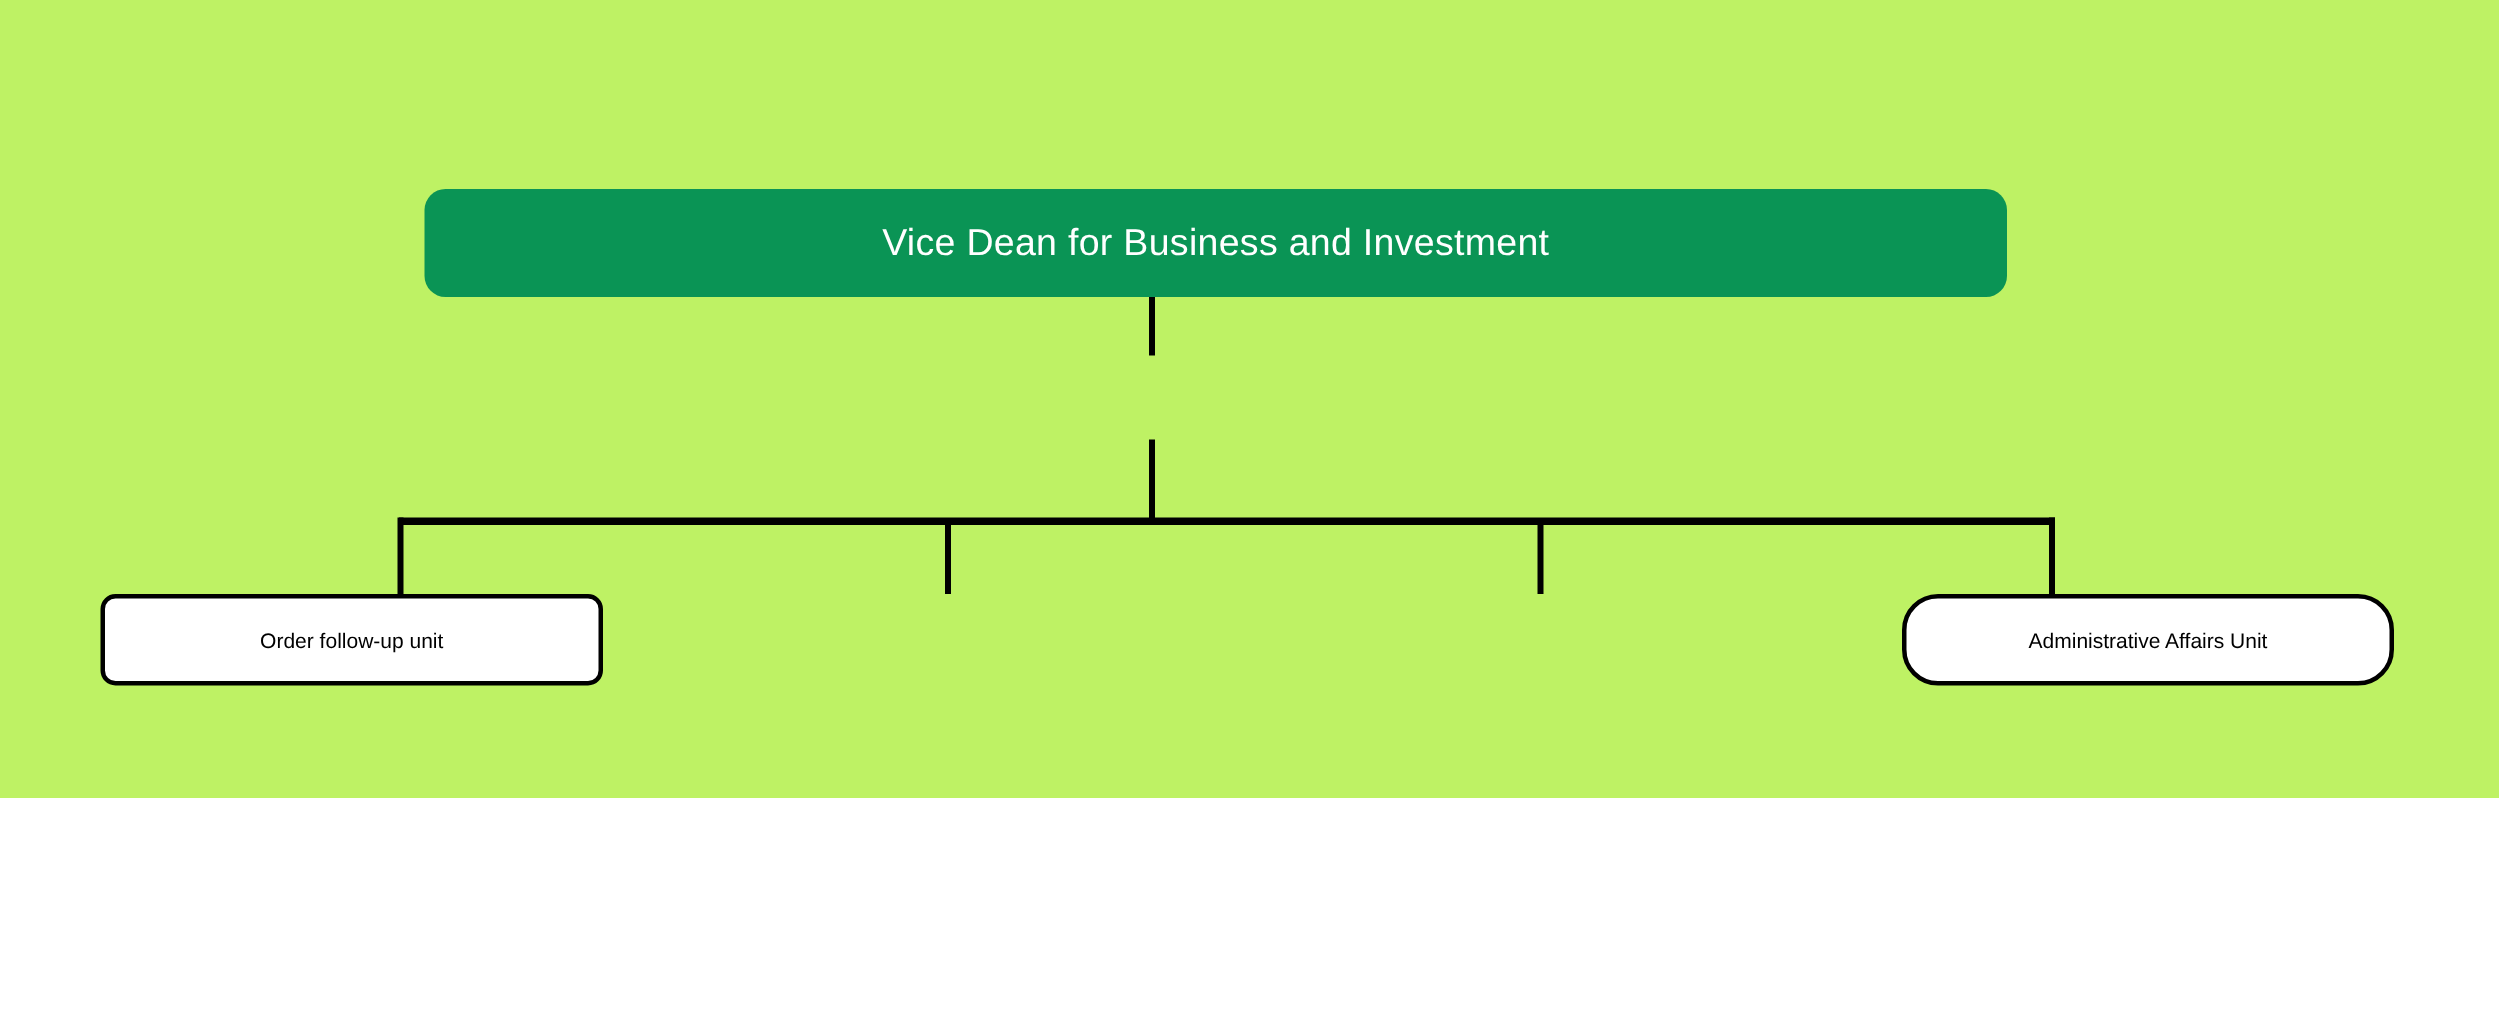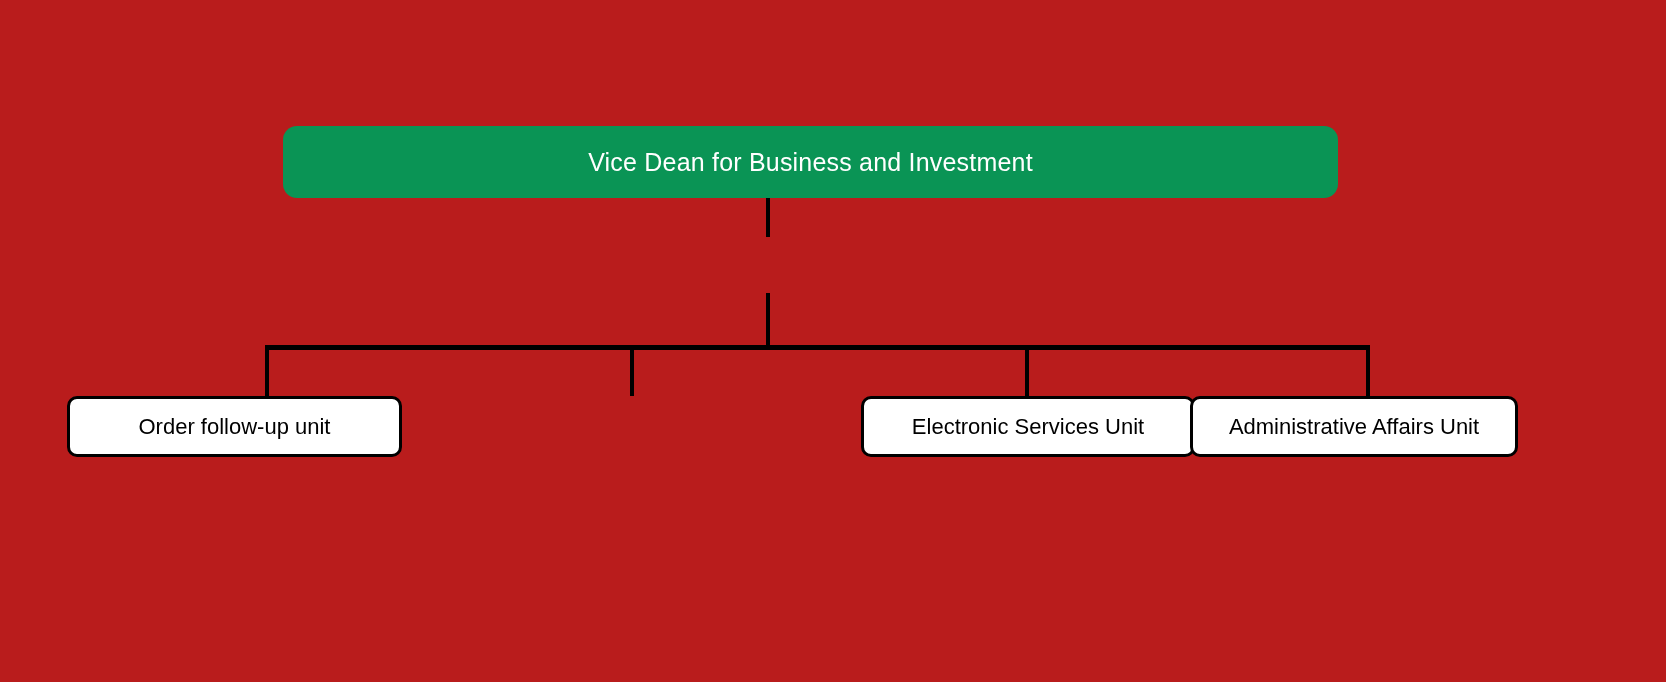--- a/index.html
+++ b/index.html
@@ -4,22 +4,22 @@
 <style>
   html, body {
     margin: 0;
     padding: 0;
     background: #ffffff;
     font-family: "Liberation Sans", sans-serif;
   }
   .canvas {
     position: relative;
     width: 1666px;
-    height: 682px;
-    background: #b91c1c;
+    height: 532px;
+    background: #bef264;
     overflow: hidden;
   }
   .node {
     position: absolute;
     box-sizing: border-box;
     display: flex;
     align-items: center;
     justify-content: center;
     text-align: center;
     background: #ffffff;
@@ -40,26 +40,26 @@
     border-radius: 10px;
     color: #000000;
     font-size: 20px;
   }
   .unit-node {
     top: 396px;
     height: 61px;
     border: 3px solid #000000;
     border-radius: 10px;
     color: #000000;
-    font-size: 22px;
+    font-size: 14px;
   }
   .unit-1 { left: 67px;   width: 335px; }
   .unit-2 { left: 465px;  width: 334px; }
   .unit-3 { left: 861px;  width: 334px; }
-  .unit-4 { left: 1190px; width: 328px; }
+  .unit-4 { left: 1268px; width: 328px; border-radius: 24px; }
   .line {
     position: absolute;
     background: #000000;
   }
   .conn-root-director { left: 766px; top: 198px; width: 4px; height: 39px; }
   .conn-director-rail { left: 766px; top: 293px; width: 4px; height: 54px; }
   .rail               { left: 266px; top: 345px; width: 1104px; height: 5px; }
   .stub-1 { left: 265px;  top: 345px; width: 4px; height: 51px; }
   .stub-2 { left: 630px;  top: 350px; width: 4px; height: 46px; }
   .stub-3 { left: 1025px; top: 350px; width: 4px; height: 46px; }
@@ -84,21 +84,18 @@
   <div class="line stub-1"></div>
   <div class="line stub-2"></div>
   <div class="line stub-3"></div>
   <div class="line stub-4"></div>
 
   <div class="node unit-node unit-1">
     <span>Order follow-up unit</span>
   </div>
 
 
-  <div class="node unit-node unit-3">
-    <span>Electronic Services Unit</span>
-  </div>
 
   <div class="node unit-node unit-4">
     <span>Administrative Affairs Unit</span>
   </div>
 
 </div>
 
 </body></html>

